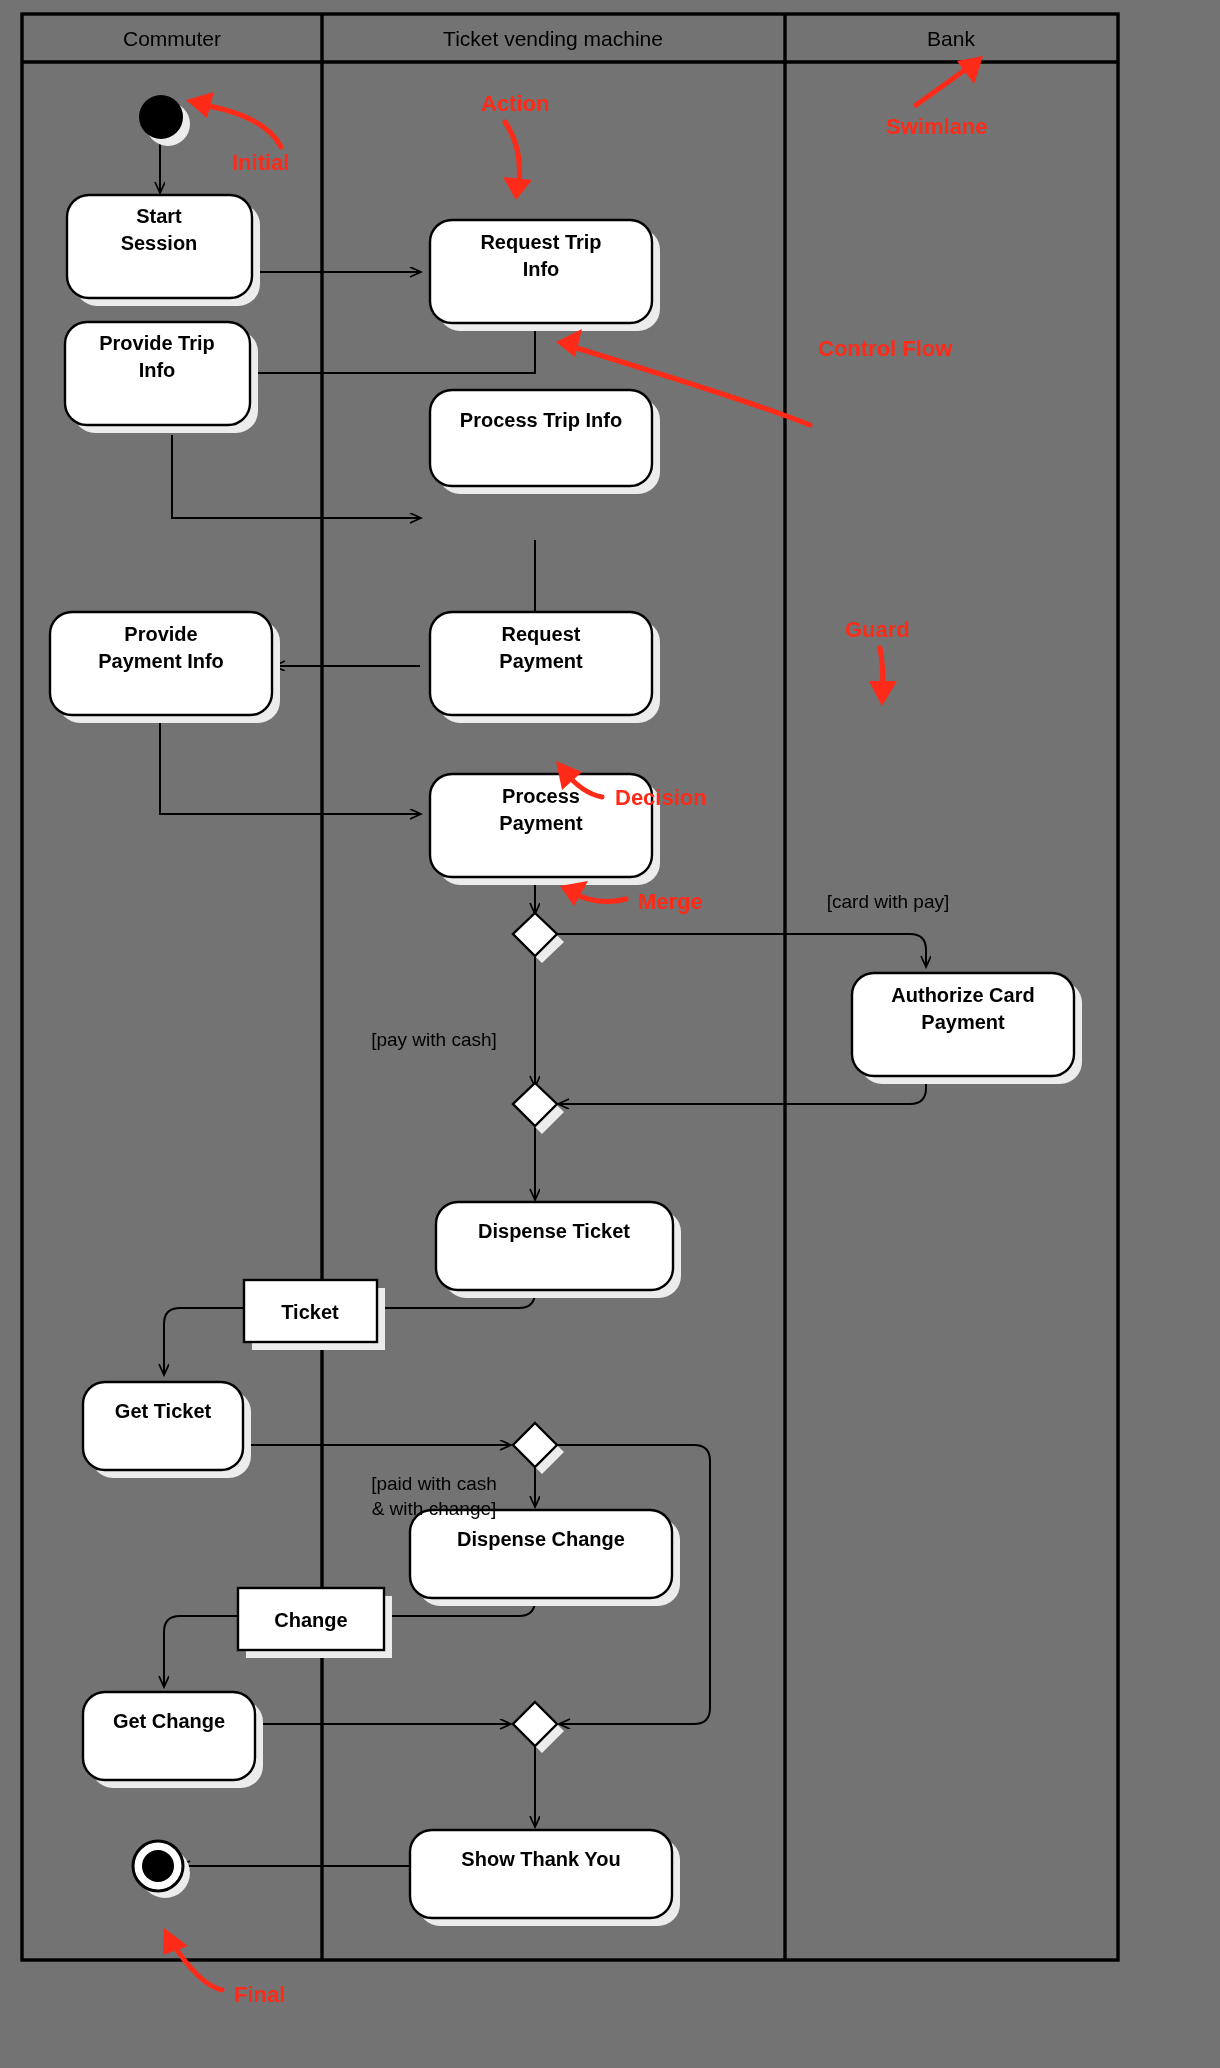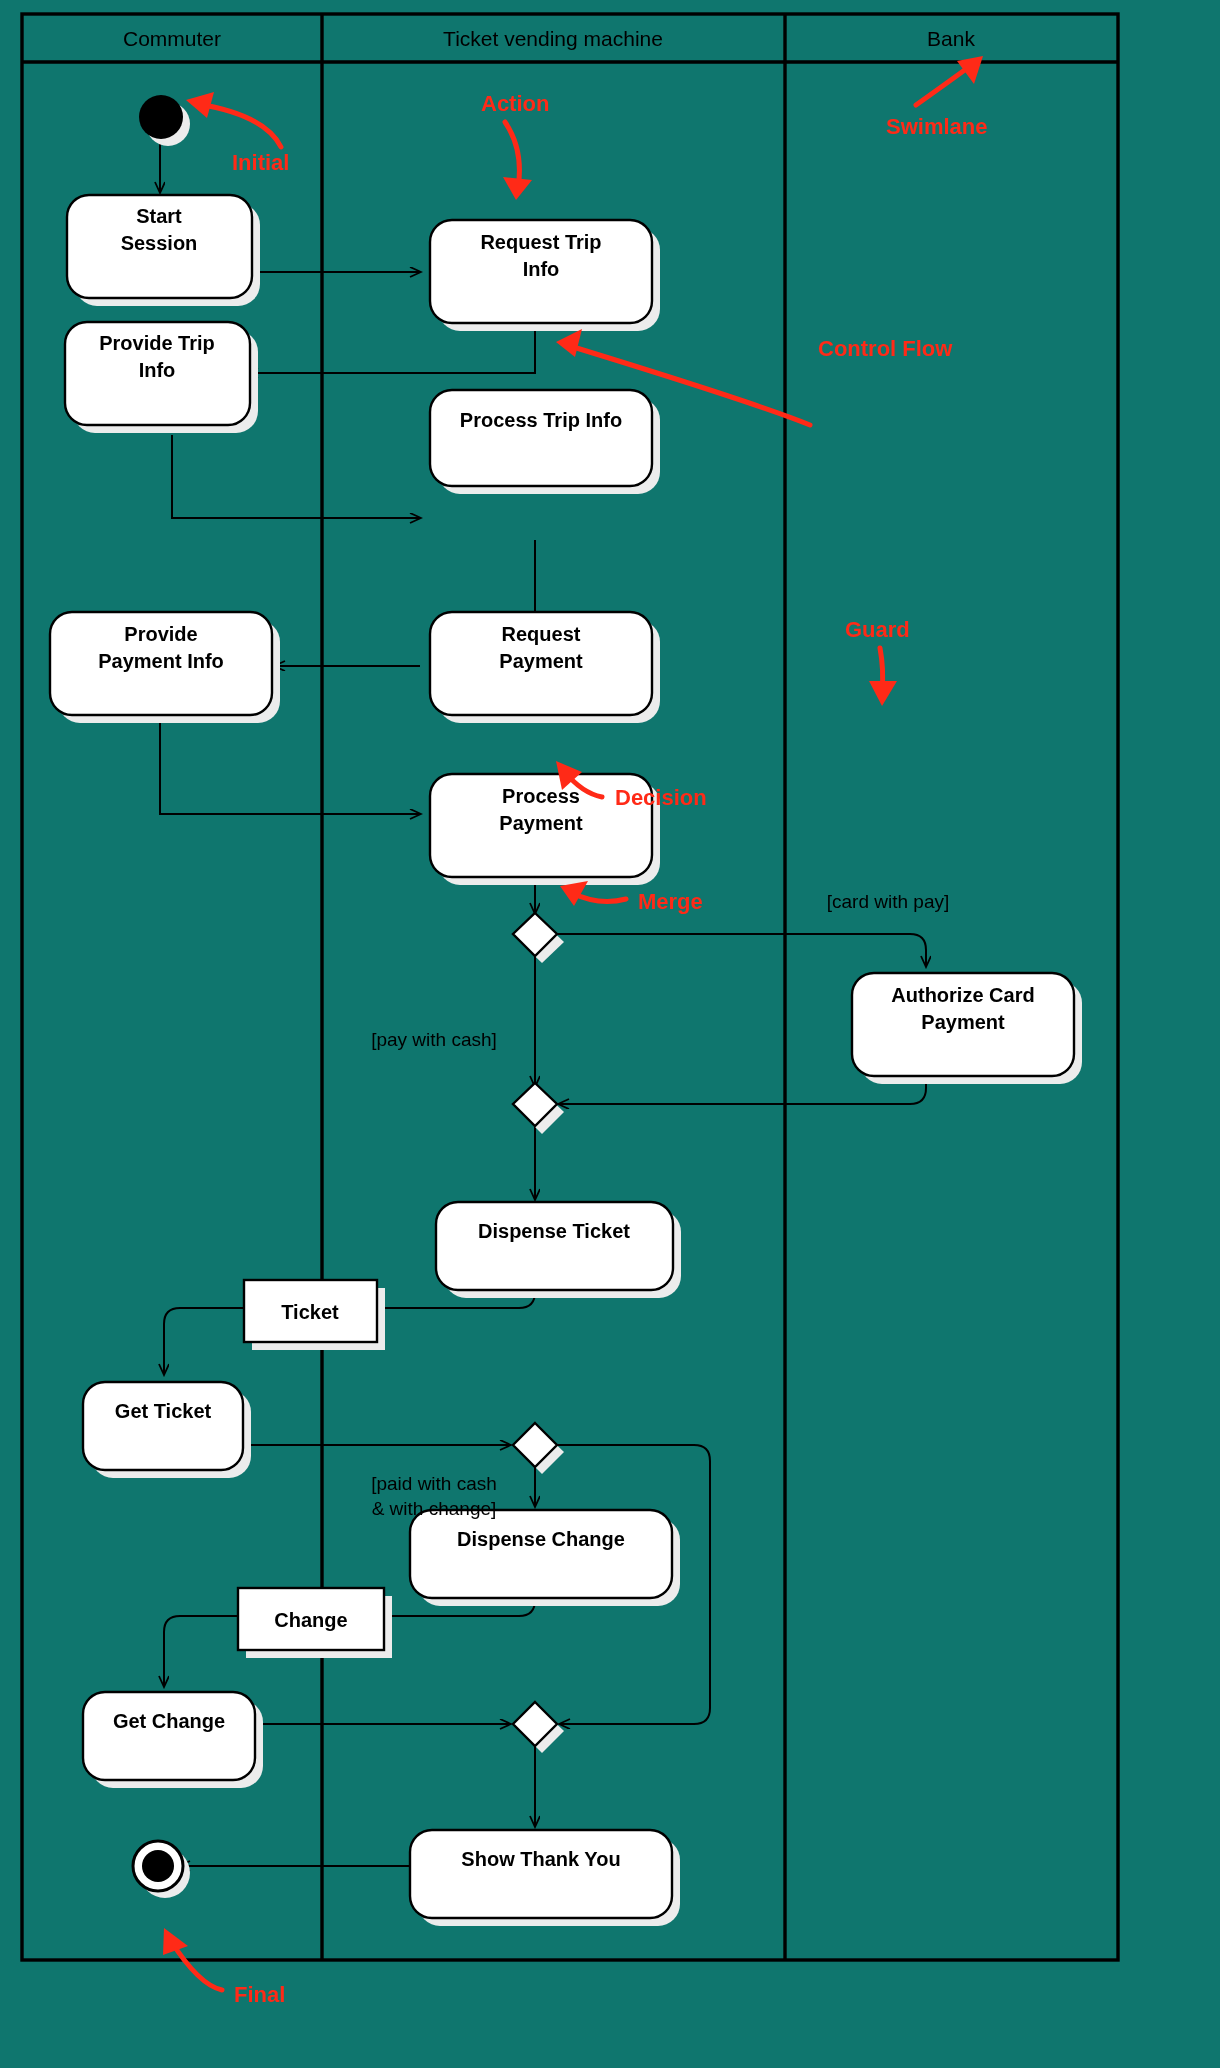--- a/index.html
+++ b/index.html
@@ -1,17 +1,17 @@
 <!DOCTYPE html>
 <html><head>
 <meta charset="utf-8">
 <style>
   html,body{margin:0;padding:0;background:#ffffff;}
   body{width:1220px;height:2068px;font-family:"Liberation Sans",sans-serif;}
-  #stage{position:relative;width:1220px;height:2068px;overflow:hidden;background:#0f766e;}
+  #stage{position:relative;width:1220px;height:2068px;overflow:hidden;background:#737373;}
   #svgroot{position:absolute;left:0;top:0;width:1220px;height:2068px;}
   .lane-title{font-size:21px;fill:#000;text-anchor:middle;font-family:"Liberation Sans",sans-serif;}
   .node-label{font-size:20px;font-weight:bold;fill:#000;text-anchor:middle;font-family:"Liberation Sans",sans-serif;}
   .obj-label{font-size:20px;font-weight:bold;fill:#000;text-anchor:middle;font-family:"Liberation Sans",sans-serif;}
   .guard-label{font-size:19px;fill:#000;text-anchor:middle;font-family:"Liberation Sans",sans-serif;}
   .anno-label{font-size:22px;font-weight:bold;fill:#ff2a17;text-anchor:start;font-family:"Liberation Sans",sans-serif;}
   .shadow{fill:#ececec;stroke:none;}
   .nodebox{fill:#ffffff;stroke:#000000;stroke-width:2.4;}
   .objbox{fill:#ffffff;stroke:#000000;stroke-width:2.4;}
   .frame{fill:none;stroke:#000000;stroke-width:3.4;}

